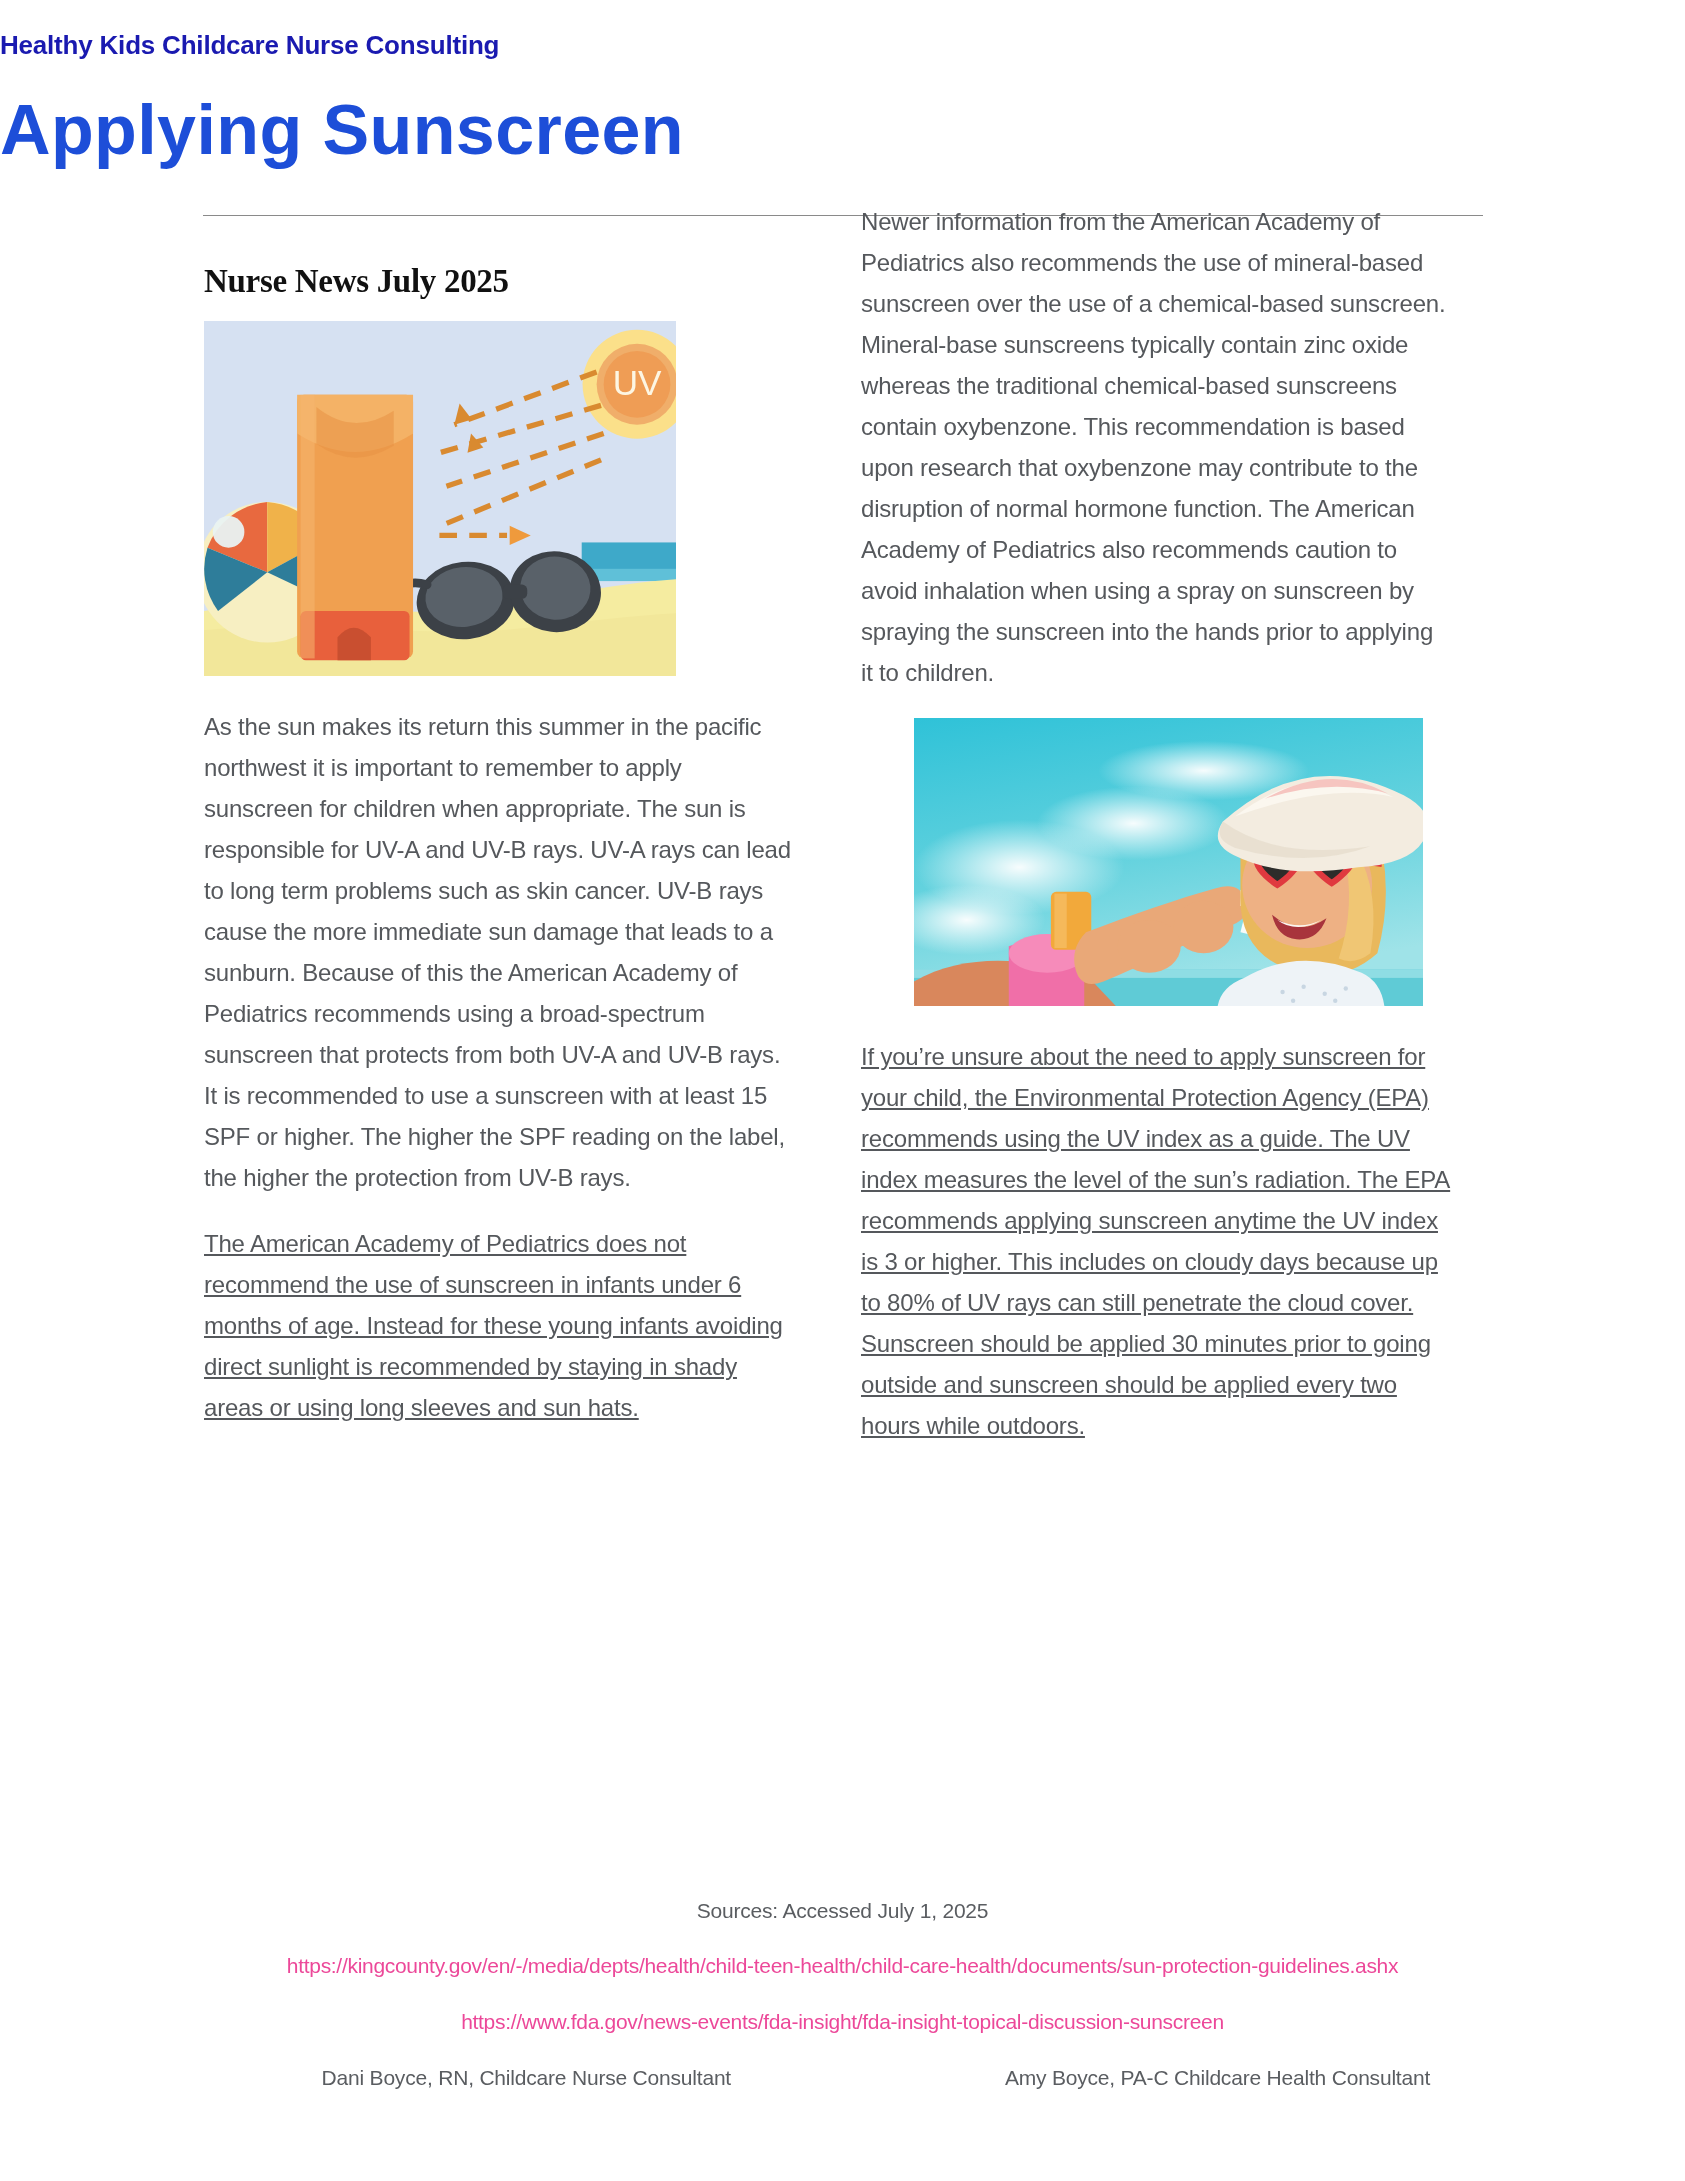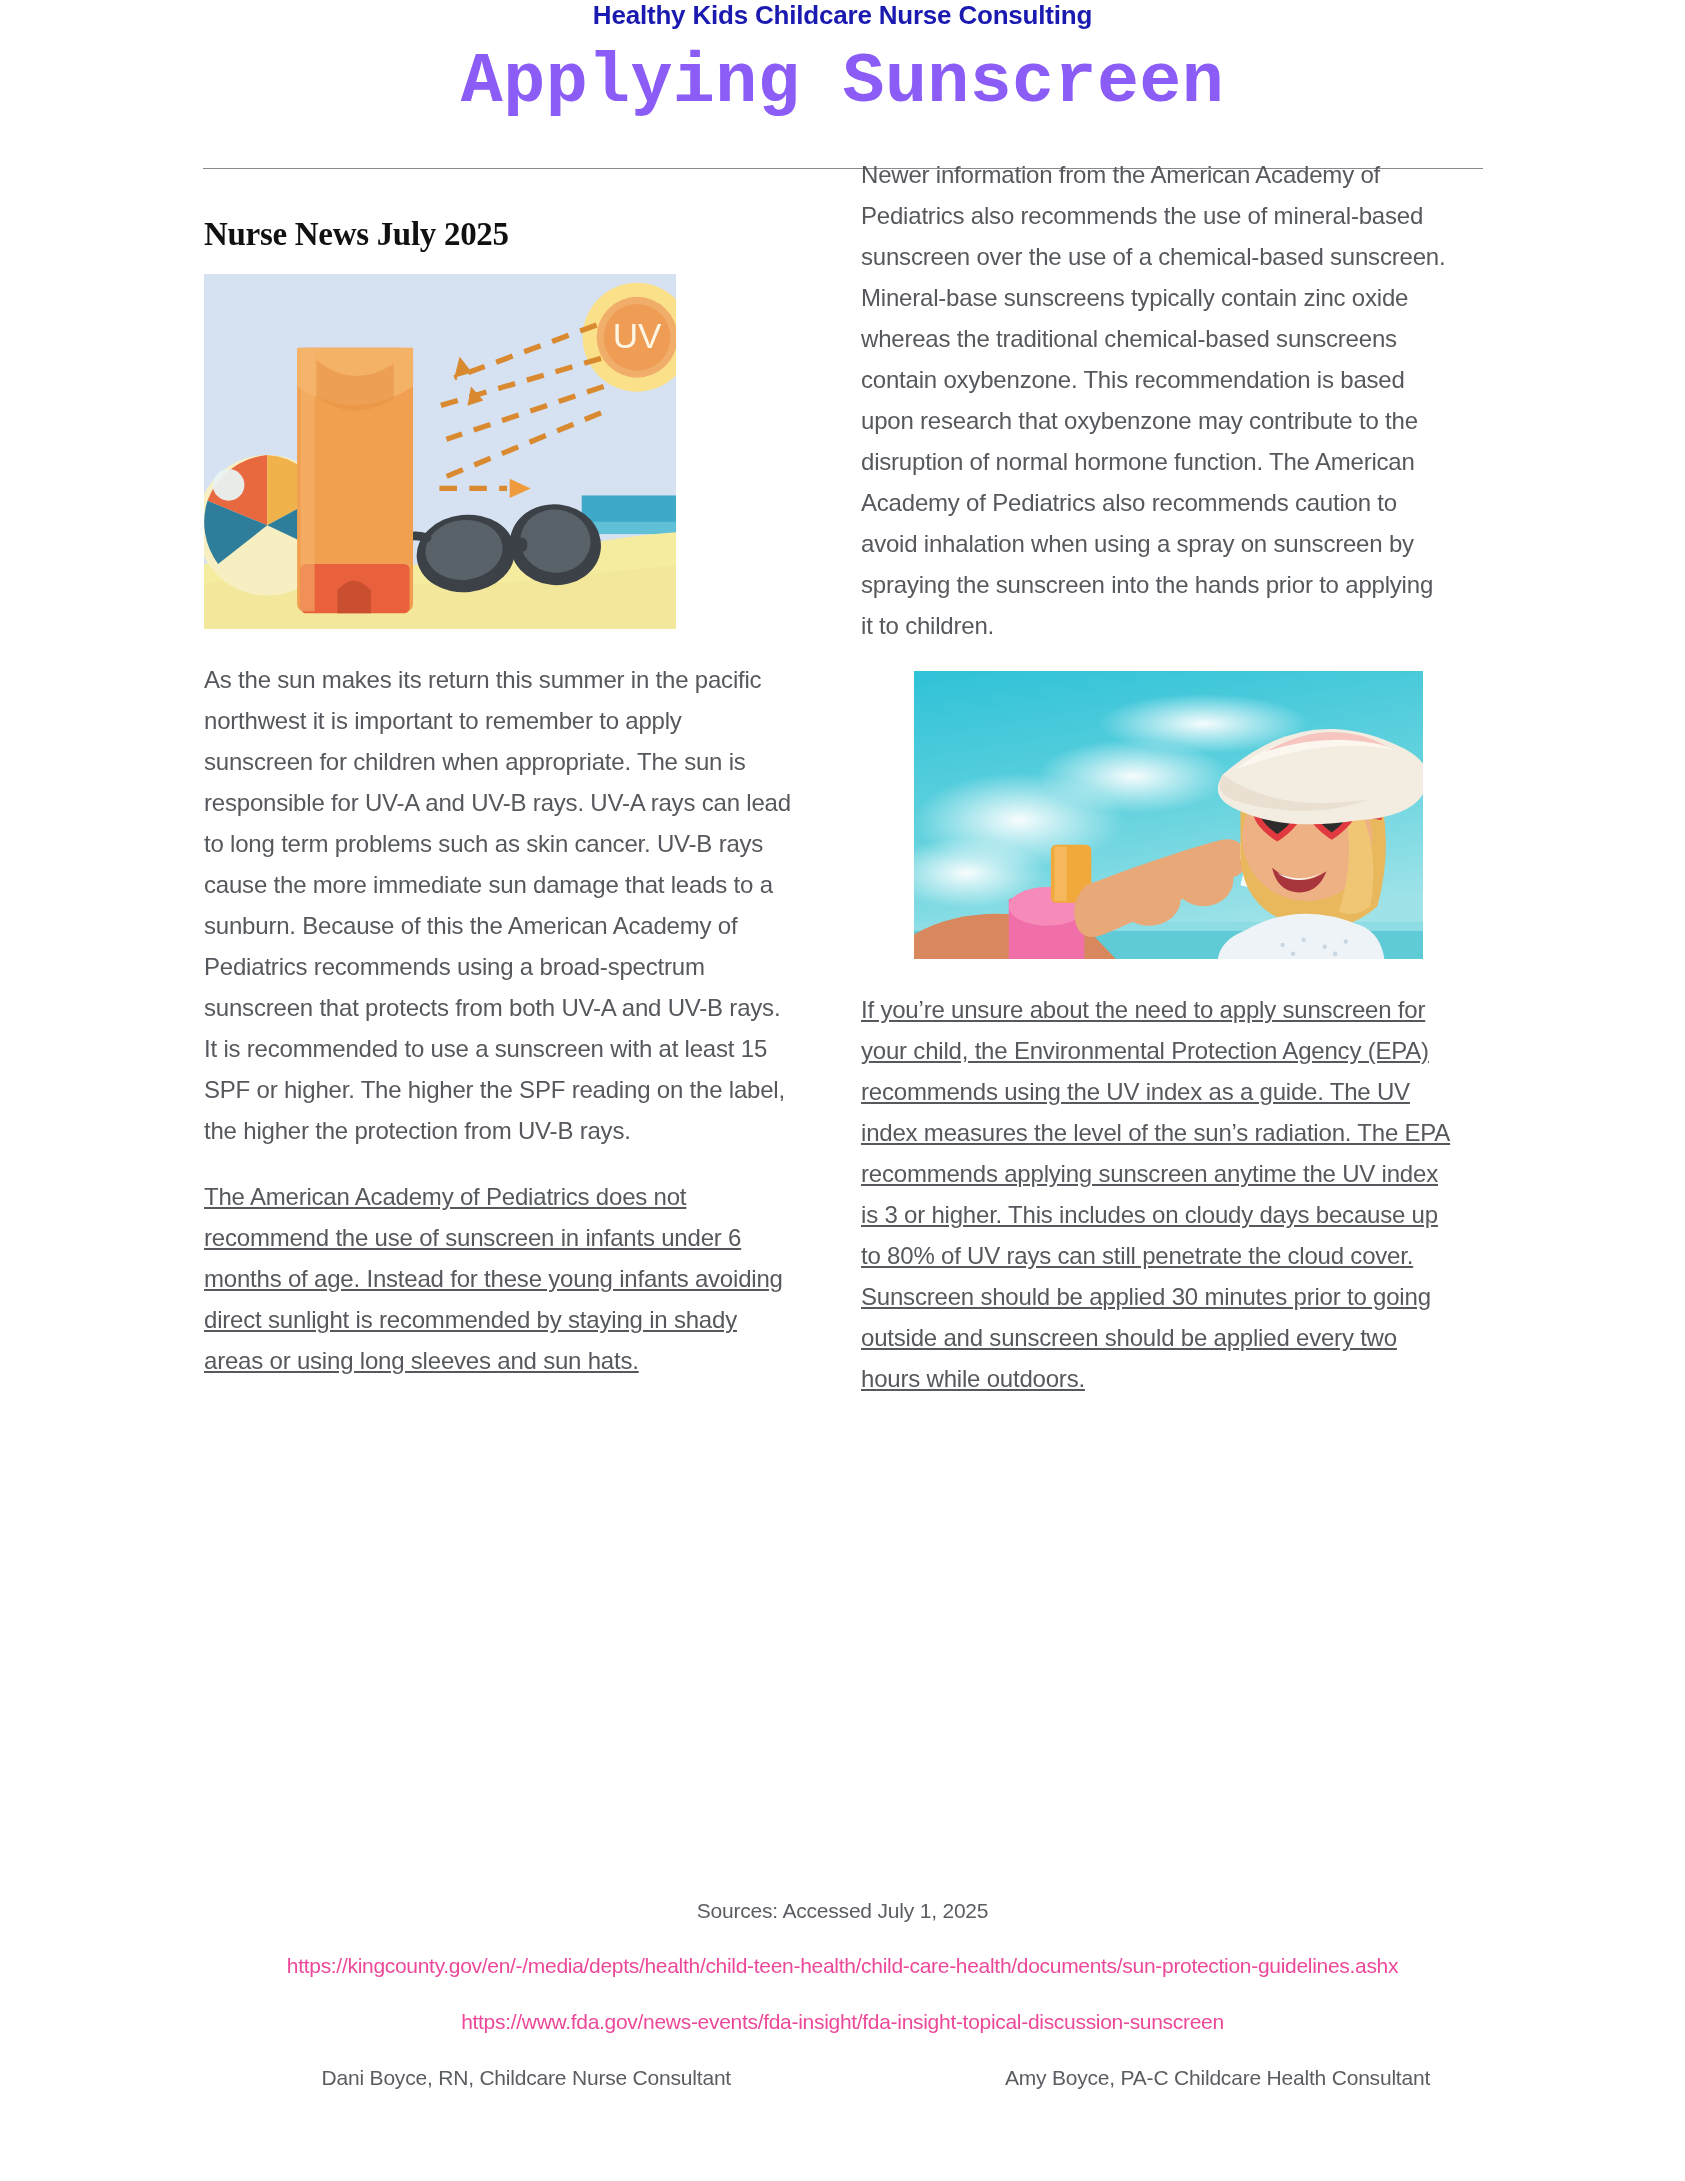--- a/index.html
+++ b/index.html
@@ -15,39 +15,40 @@
 
   .page {
     width: 1685px;
     height: 2181px;
     position: relative;
     padding: 0;
   }
 
   
   .masthead {
-    text-align: center;
+    text-align: left;
+    padding-top: 30px;
   }
 
   .org-name {
     font-family: "Liberation Sans", sans-serif;
     font-size: 26px;
     font-weight: 600;
     color: #1a1ab0;
     letter-spacing: -0.2px;
     line-height: 1.2;
   }
 
   .doc-title {
-    font-family: Liberation Mono, monospace;
+    font-family: Liberation Sans, sans-serif;
     font-size: 70px;
     font-weight: 700;
-    color: #8b5cf6;
+    color: #1d4ed8;
     line-height: 1.15;
-    margin-top: 12px;
+    margin-top: 29px;
     letter-spacing: 0.4px;
   }
 
   .title-rule {
     width: 1280px;
     height: 1.8px;
     background: #8a8a8a;
     margin: 44px auto 0 auto;
   }
 

